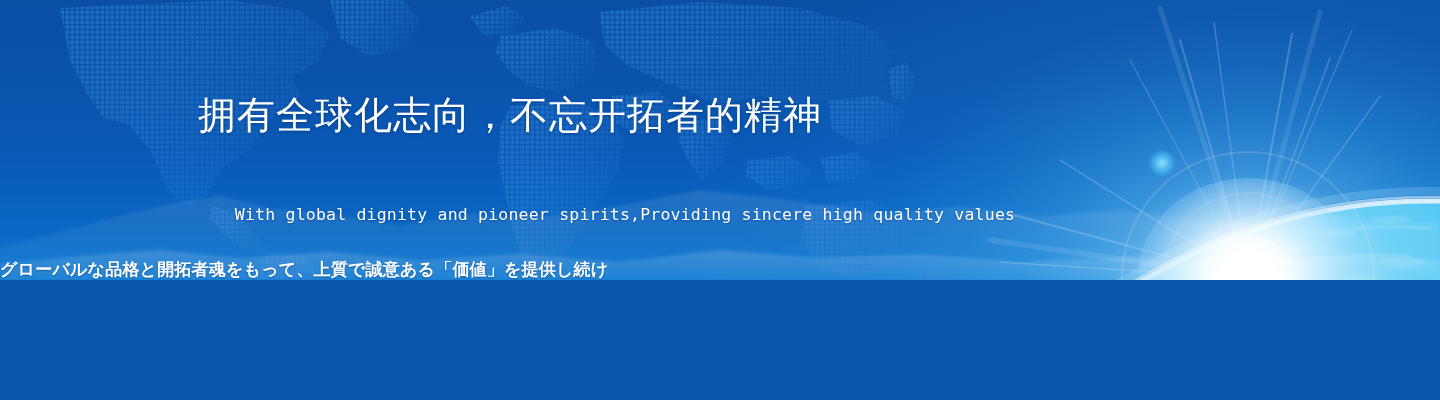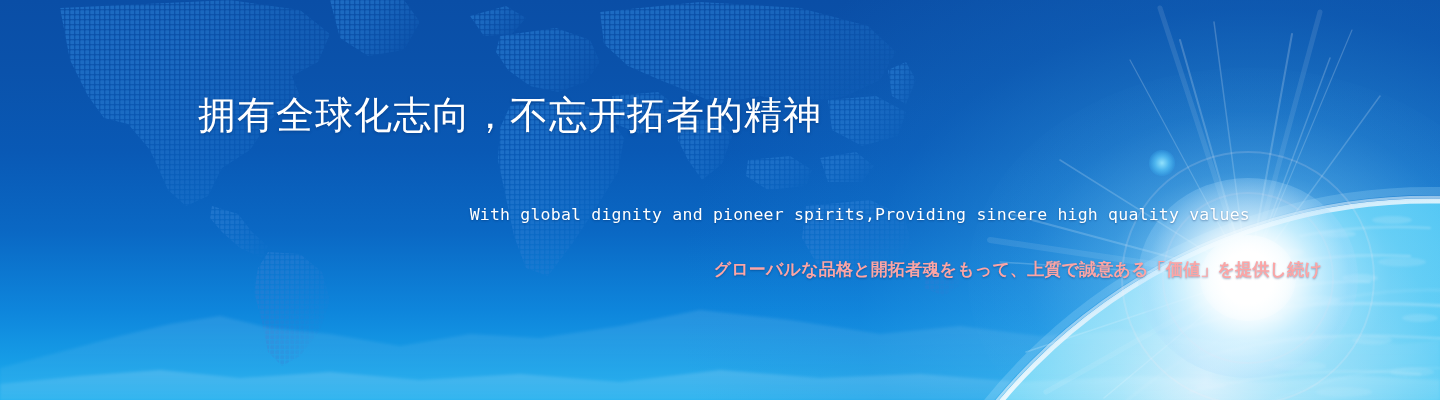--- a/index.html
+++ b/index.html
@@ -4,21 +4,21 @@
 <title>Corporate Banner</title>
 <style>
   html, body {
     margin: 0;
     padding: 0;
     background: #0a55ae;
   }
   #banner {
     position: relative;
     width: 1440px;
-    height: 400px;
+    height: 280px;
     overflow: hidden;
     font-family: "Liberation Sans", "DejaVu Sans", sans-serif;
     background: #0a55ae;
   }
 
   
   .layer { position: absolute; top: 0; left: 0; width: 1440px; height: 400px; }
 
   #sky {
     background:
@@ -138,34 +138,34 @@
     white-space: nowrap;
     text-shadow: 0 1px 3px rgba(3,40,95,0.45);
   }
   #headline1 { left: 198px; top: 90px; }
   #headline2 { left: 366px; top: 134px; }
 
   #subEn {
     position: absolute;
     left: 0; top: 205px;
     width: 1250px;
-    text-align: right;
+    text-align: center;
     color: #ffffff;
     font-family: "DejaVu Sans Mono", "Liberation Mono", monospace;
     font-size: 16.5px;
     letter-spacing: 0.2px;
     white-space: nowrap;
     text-shadow: 0 1px 2px rgba(3,40,95,0.40);
   }
   #subJa {
     position: absolute;
     left: 0; top: 258px;
     width: 1322px;
-    text-align: right;
-    color: #fca5a5;
+    text-align: left;
+    color: #ffffff;
     font-family: "DejaVu Sans", "Liberation Sans", sans-serif;
     font-weight: 700;
     font-size: 17px;
     letter-spacing: 0.2px;
     white-space: nowrap;
     text-shadow: 0 1px 2px rgba(3,40,95,0.40);
   }
 </style>
 </head>
 <body>

